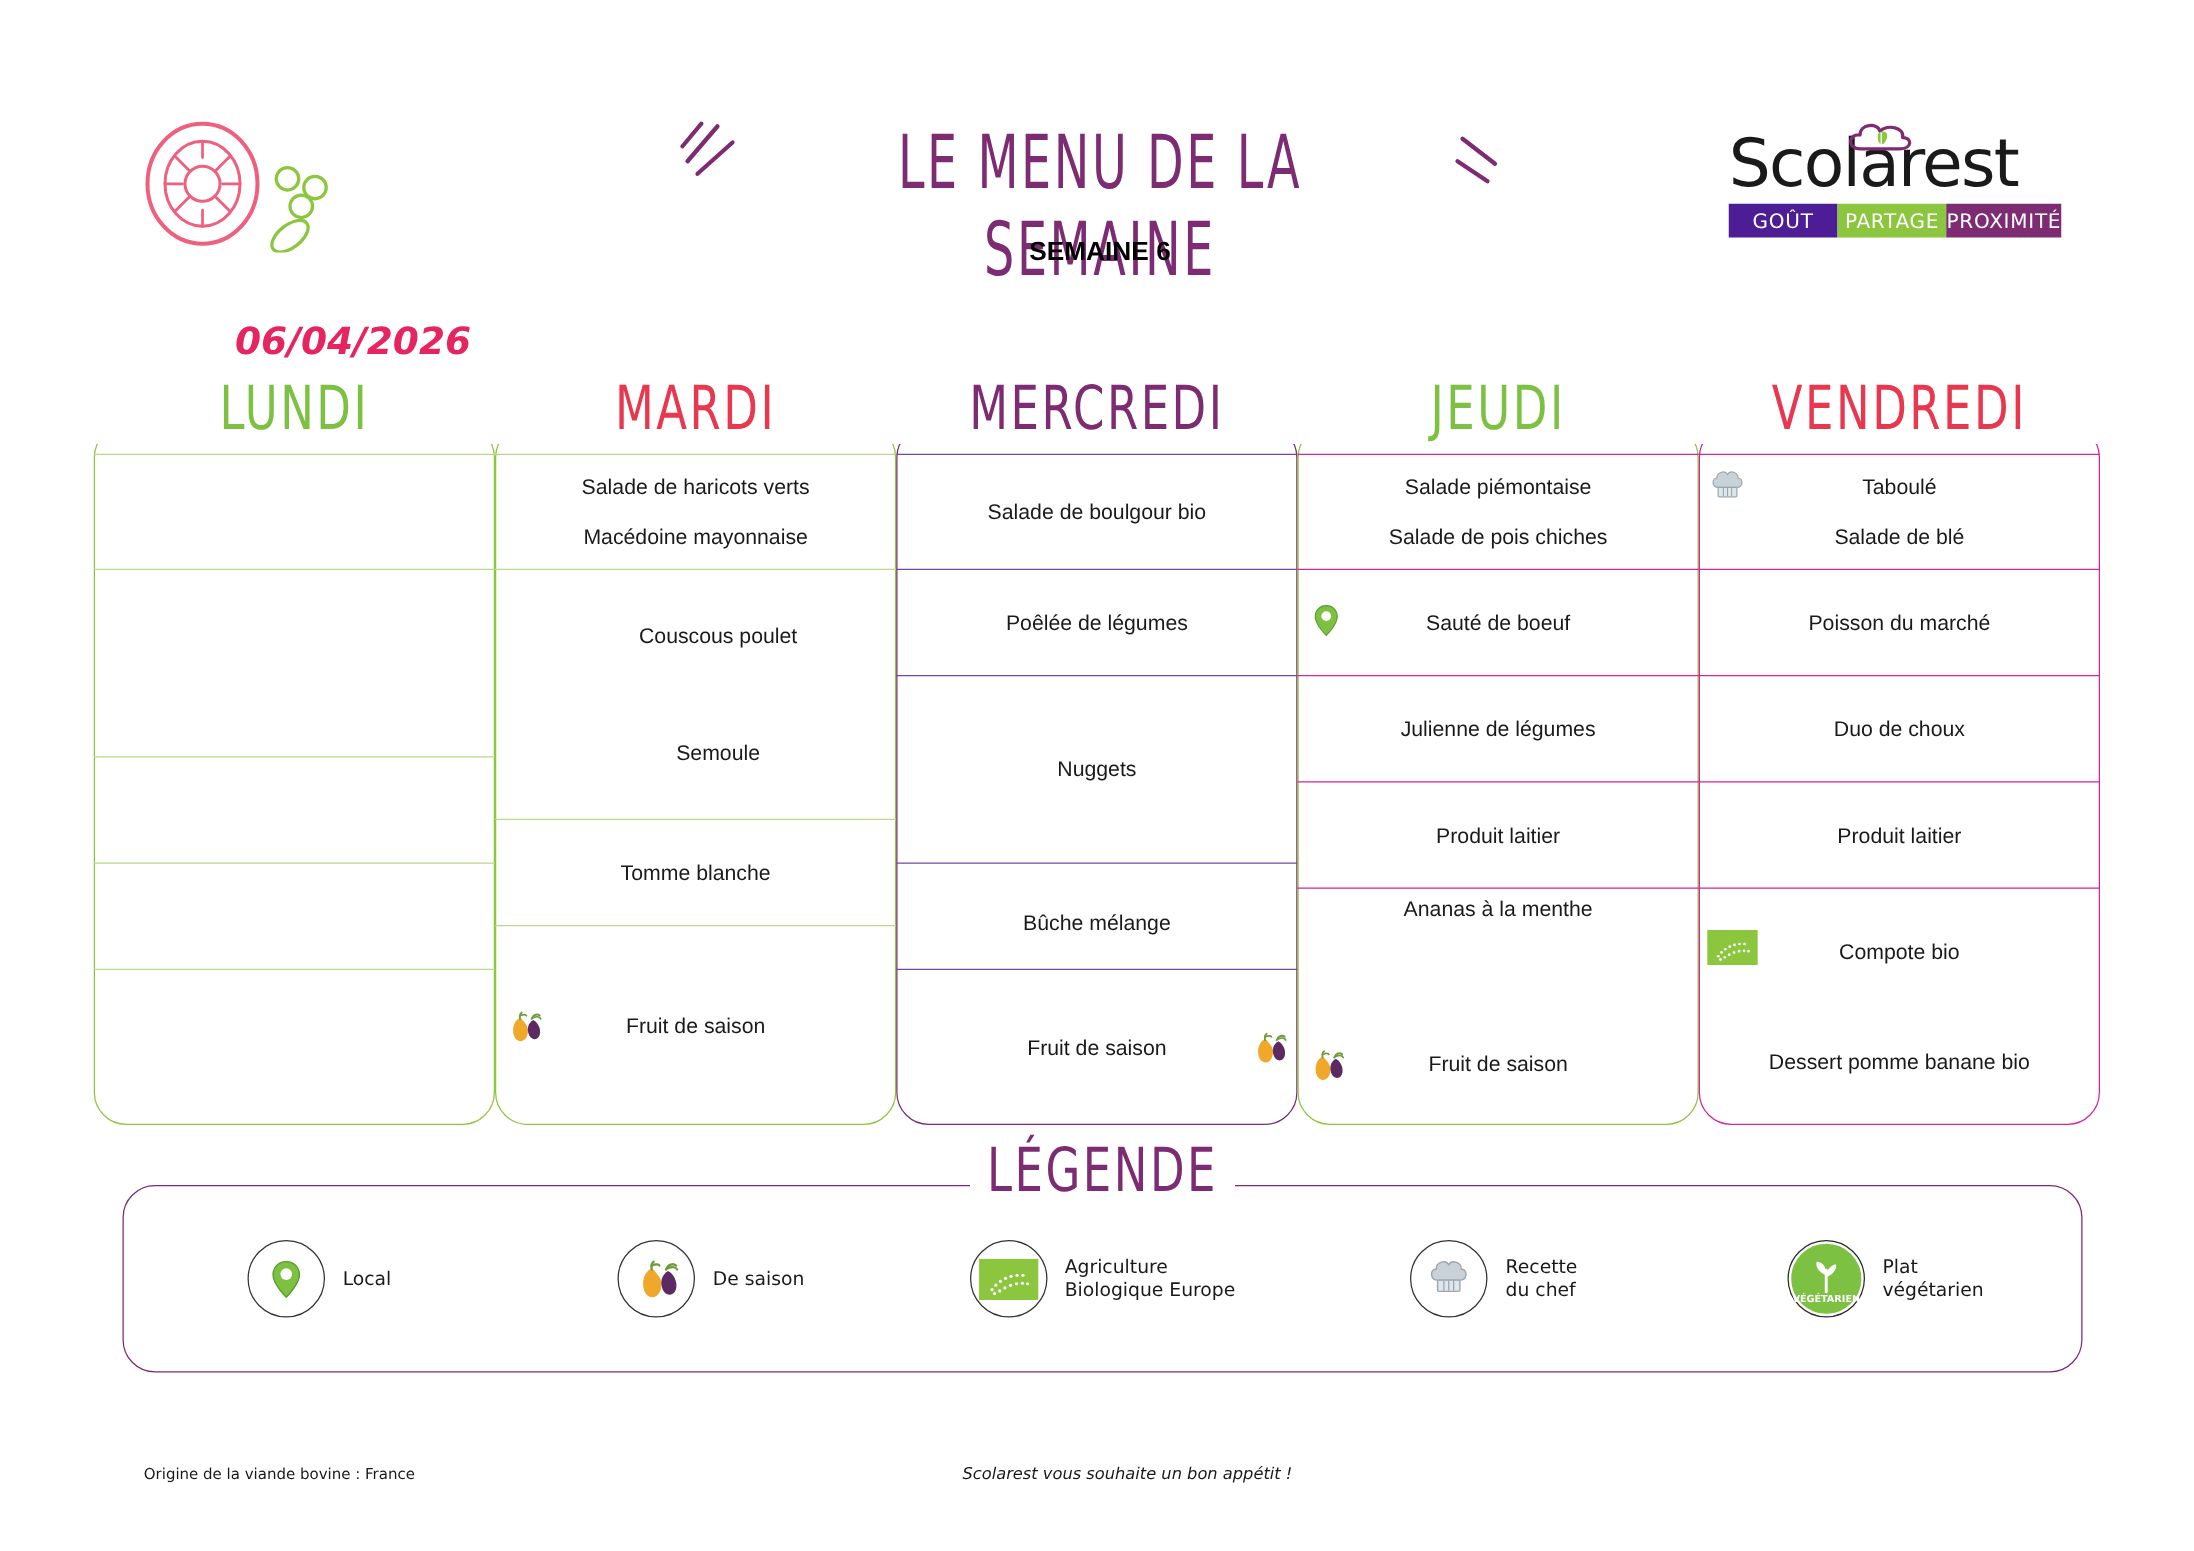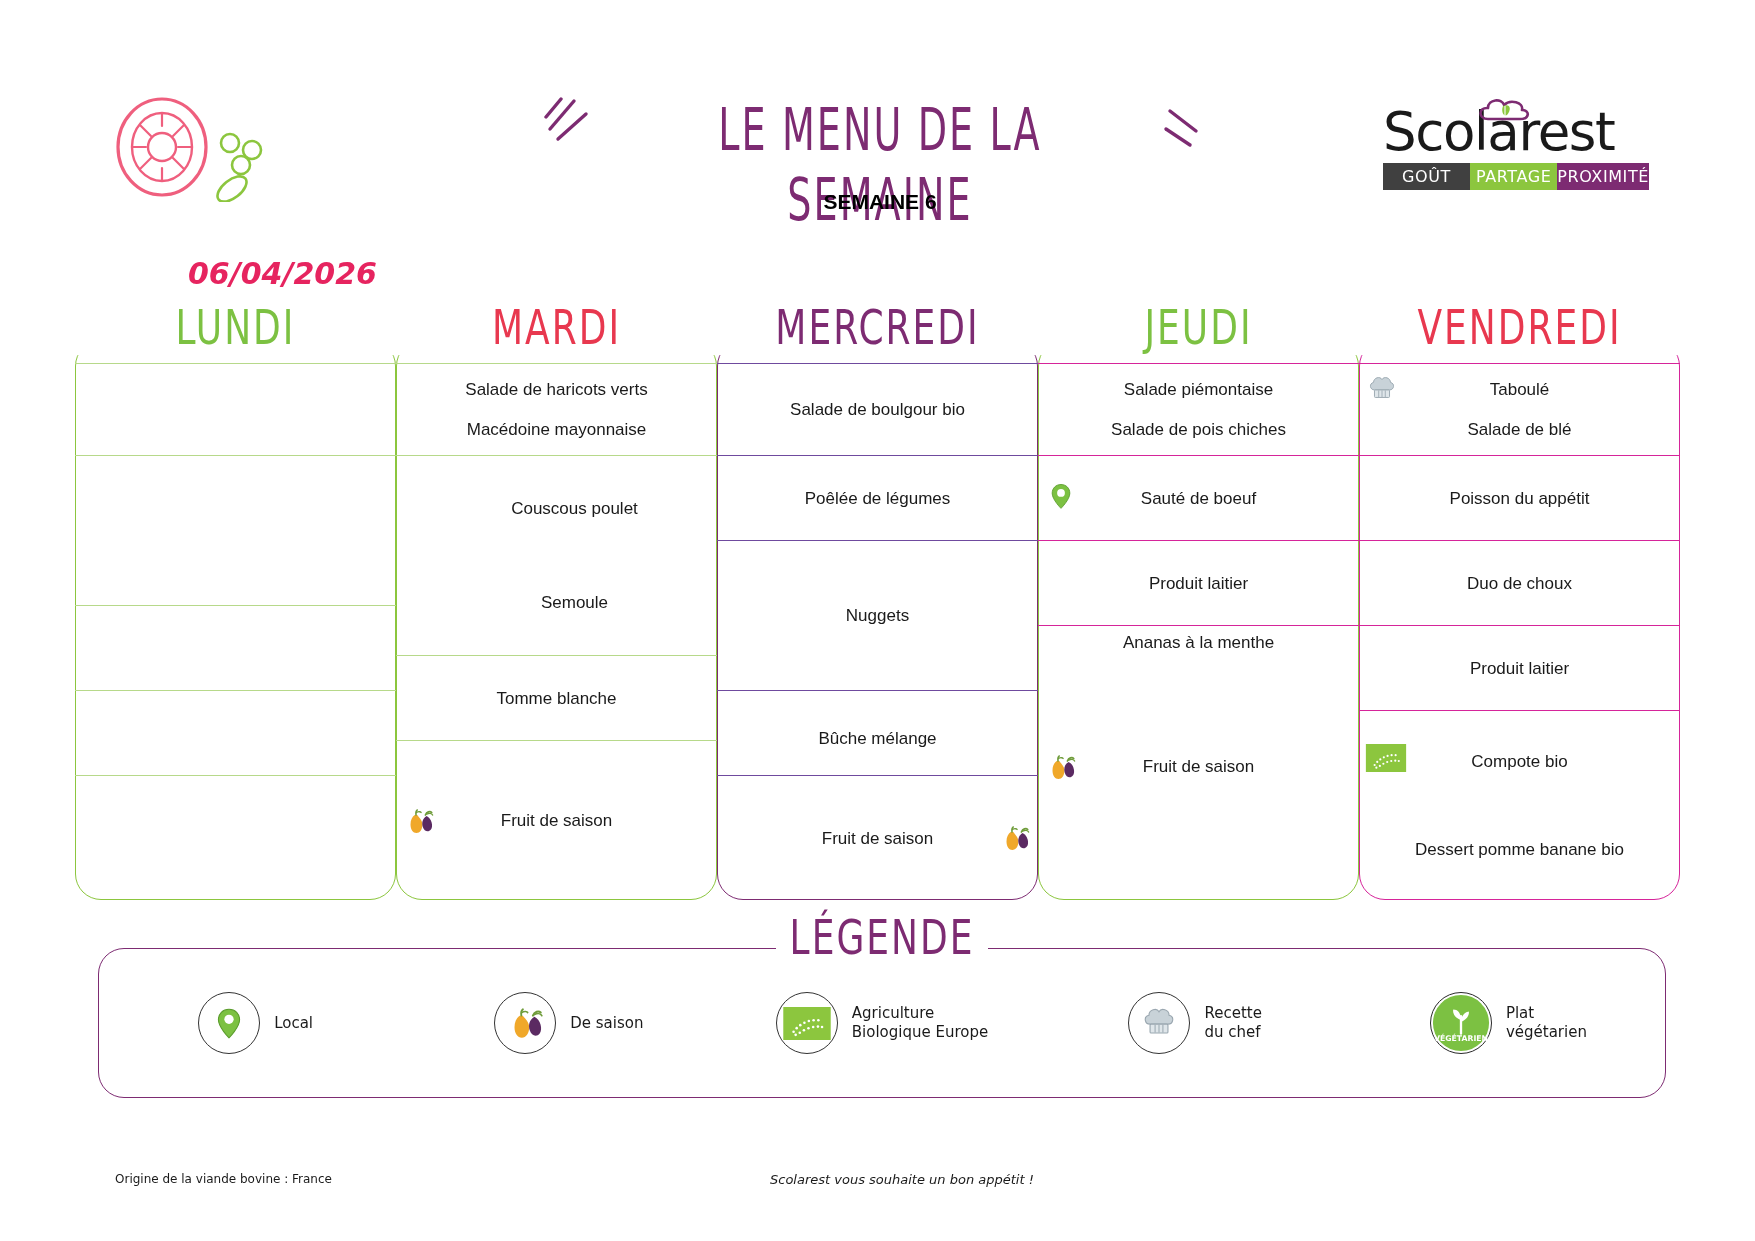--- a/index.html
+++ b/index.html
@@ -24,21 +24,21 @@
   .title-dashes-r { right: -56px; }
   .semaine { position: absolute; left: 600px; top: 190px; width: 560px;
     text-align: center; font-size: 21px; font-weight: bold; color: #000; }
   .logo { position: absolute; left: 1383px; top: 103px; width: 268px; height: 92px; }
   .logo-word { font-size: 53px; color: #1a1a1a; font-family: "DejaVu Sans", sans-serif;
     letter-spacing: -1.4px; line-height: 58px; }
   .logo-bar { display: flex; width: 266px; height: 27px; margin-top: 2px; }
   .logo-seg { flex: 1; color: #fff; font-size: 16px; letter-spacing: 0.6px;
     display: flex; align-items: center; justify-content: center;
     font-family: "DejaVu Sans", sans-serif; position: relative; }
-  .seg-goût { background: #404040; }
+  .seg-goût { background: #4c1d95; }
   .seg-partage { background: #8cc63e; }
   .seg-proximite { background: #7d2b72; }
   .logo-cloud { position: absolute; left: 93px; top: -6px; }
 
   .date-label { position: absolute; left: 188px; top: 256px;
     font-size: 30px; color: #e6245f; font-style: italic; font-weight: bold;
     font-family: "DejaVu Sans", sans-serif; }
 
   
   .week { position: absolute; left: 75px; top: 340px; width: 1605px; height: 560px;
@@ -236,20 +236,23 @@
             <div class="mitem"><span>Salade piémontaise</span></div>
             <div class="mitem"><span>Salade de pois chiches</span></div>
           </div>
           <div class="mrow div-pink" style="height: 85px; display: flex; flex-direction: column; justify-content: space-around; padding-top: 6px; padding-bottom: 6px;">
             <div class="mitem"><div class="mbadge"><svg width="30" height="30" viewBox="0 0 34 34">
     <path d="M17 4 C11 4 7 8.4 7 14 C7 21 17 31 17 31 C17 31 27 21 27 14 C27 8.4 23 4 17 4 Z" fill="#7cc142" stroke="#5a9c2c" stroke-width="1"></path>
     <circle cx="17" cy="13.5" r="4.4" fill="#fff"></circle>
                 </svg></div><span>Sauté de boeuf</span></div>
           </div>
           <div class="mrow div-pink" style="height: 85px; display: flex; flex-direction: column; justify-content: space-around; padding-top: 6px; padding-bottom: 6px;">
+            <div class="mitem"><span>Julienne de légumes</span></div>
+          </div>
+          <div class="mrow div-pink" style="height: 85px; display: flex; flex-direction: column; justify-content: space-around; padding-top: 6px; padding-bottom: 6px;">
             <div class="mitem"><span>Produit laitier</span></div>
           </div>
           <div class="mrow div-pink" style="height: 158px; display: flex; flex-direction: column; justify-content: space-between; padding-top: 6px; padding-bottom: 6px;">
             <div class="mitem"><span>Ananas à la menthe</span></div>
             <div class="mitem"><div class="mbadge"><svg width="34" height="34" viewBox="0 0 40 34">
     <path d="M15 10 C12 12 10 16 10 21 C10 27 13 31 17 31 C21 31 24 27 24 21 C24 16 20 13 18 10 Z" fill="#f0a82a"></path>
     <path d="M16.5 10 C16 7 16.5 5 18 4" stroke="#6f9c3a" stroke-width="1.8" fill="none" stroke-linecap="round"></path>
     <path d="M17 7 C19.5 5.5 22 6 22.5 7" stroke="#6f9c3a" stroke-width="1.6" fill="none" stroke-linecap="round"></path>
     <path d="M29 11 C24 14 23 19 24.5 24 C26 29 31 31 34 27 C37 23 35 14 29 11 Z" fill="#5b2a62"></path>
     <path d="M27.5 10 C29 6 33 5 35 7" stroke="#6f9c3a" stroke-width="1.9" fill="none" stroke-linecap="round"></path>
@@ -268,21 +271,21 @@
     <rect x="9" y="18" width="16" height="8" rx="1" fill="#dfe6ea" stroke="#9aa7b0" stroke-width="1"></rect>
     <g stroke="#9aa7b0" stroke-width="0.9">
       <line x1="13.5" y1="18.5" x2="13.5" y2="25.5"></line>
       <line x1="17" y1="18.5" x2="17" y2="25.5"></line>
       <line x1="20.5" y1="18.5" x2="20.5" y2="25.5"></line>
                   </g>
                 </svg></div><span>Taboulé</span></div>
             <div class="mitem"><span>Salade de blé</span></div>
           </div>
           <div class="mrow div-pink" style="height: 85px; display: flex; flex-direction: column; justify-content: space-around; padding-top: 6px; padding-bottom: 6px;">
-            <div class="mitem"><span>Poisson du appétit</span></div>
+            <div class="mitem"><span>Poisson du marché</span></div>
           </div>
           <div class="mrow div-pink" style="height: 85px; display: flex; flex-direction: column; justify-content: space-around; padding-top: 6px; padding-bottom: 6px;">
             <div class="mitem"><span>Duo de choux</span></div>
           </div>
           <div class="mrow div-pink" style="height: 85px; display: flex; flex-direction: column; justify-content: space-around; padding-top: 6px; padding-bottom: 6px;">
             <div class="mitem"><span>Produit laitier</span></div>
           </div>
           <div class="mrow div-pink" style="height: 190px; display: flex; flex-direction: column; justify-content: space-around; padding-top: 6px; padding-bottom: 6px;">
             <div class="mitem"><div class="mbadge"><svg width="42" height="28" viewBox="0 0 46 32">
     <rect x="0" y="0" width="46" height="32" fill="#8cc63e"></rect>

